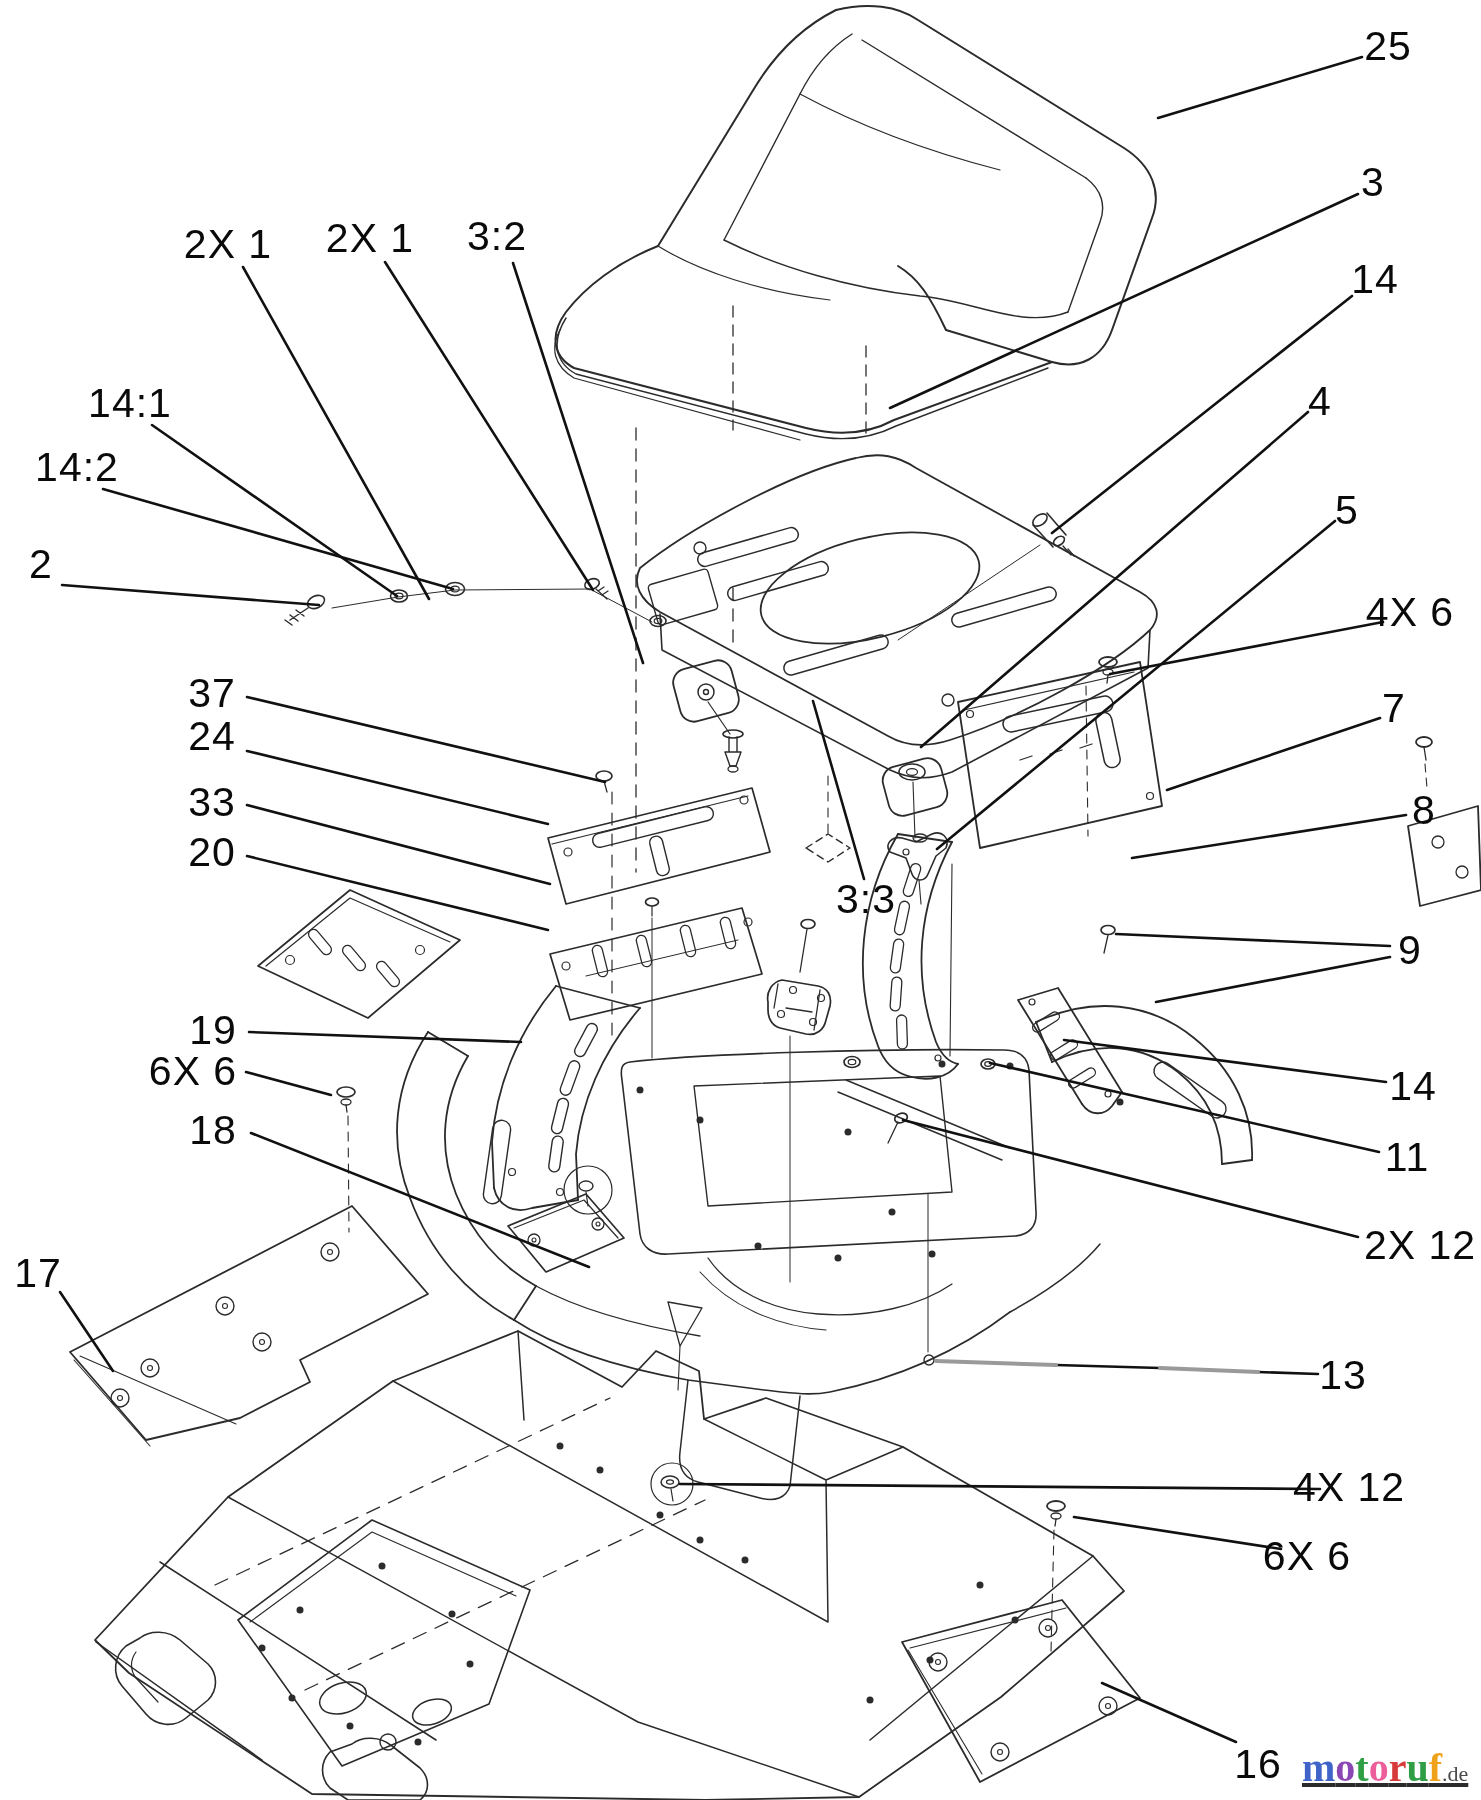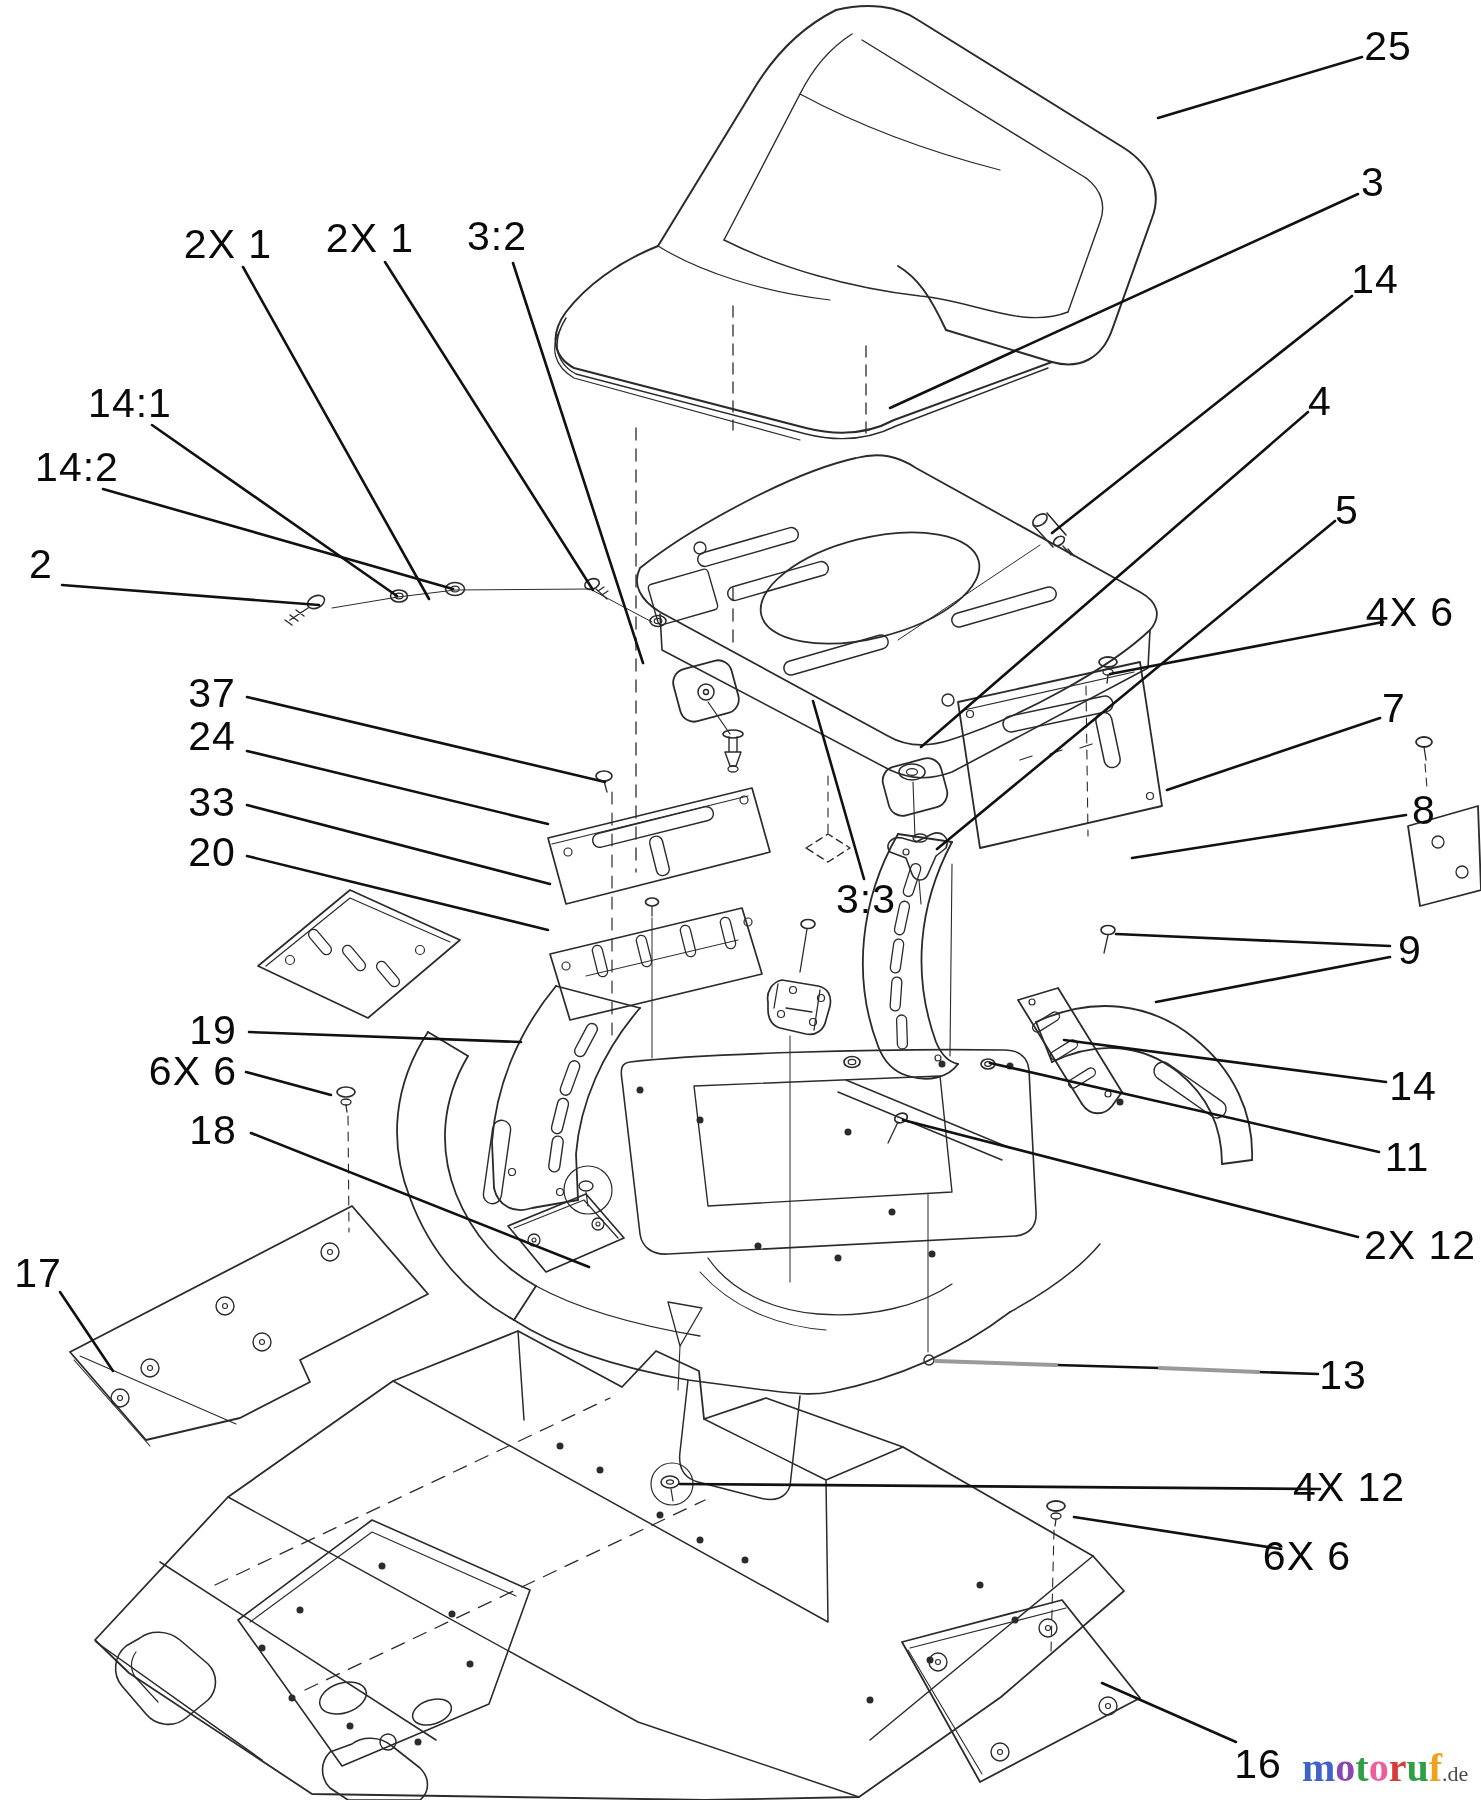--- a/index.html
+++ b/index.html
@@ -13,20 +13,21 @@
   .stage svg{position:absolute;left:0;top:0;}
   .callout{
     position:absolute;transform:translate(-50%,-50%);
     font-size:41px;font-weight:400;letter-spacing:1px;color:#0a0a0a;
     white-space:nowrap;line-height:1;user-select:none;
   }
   .watermark{
     position:absolute;left:1302px;top:1746px;width:176px;height:48px;
     font-family:"Liberation Serif", serif;font-weight:700;font-size:40px;line-height:44px;
     white-space:nowrap;
+    text-decoration:underline;
   }
   .watermark .suffix{font-size:22px;font-weight:400;color:var(--logo-de);}
 </style>
 </head>
 <body>
 
 <div class="stage">
 
 <svg width="1481" height="1800" viewBox="0 0 1481 1800" fill="none" stroke="var(--line)" stroke-width="2" stroke-linecap="round" stroke-linejoin="round" aria-hidden="true">
 

